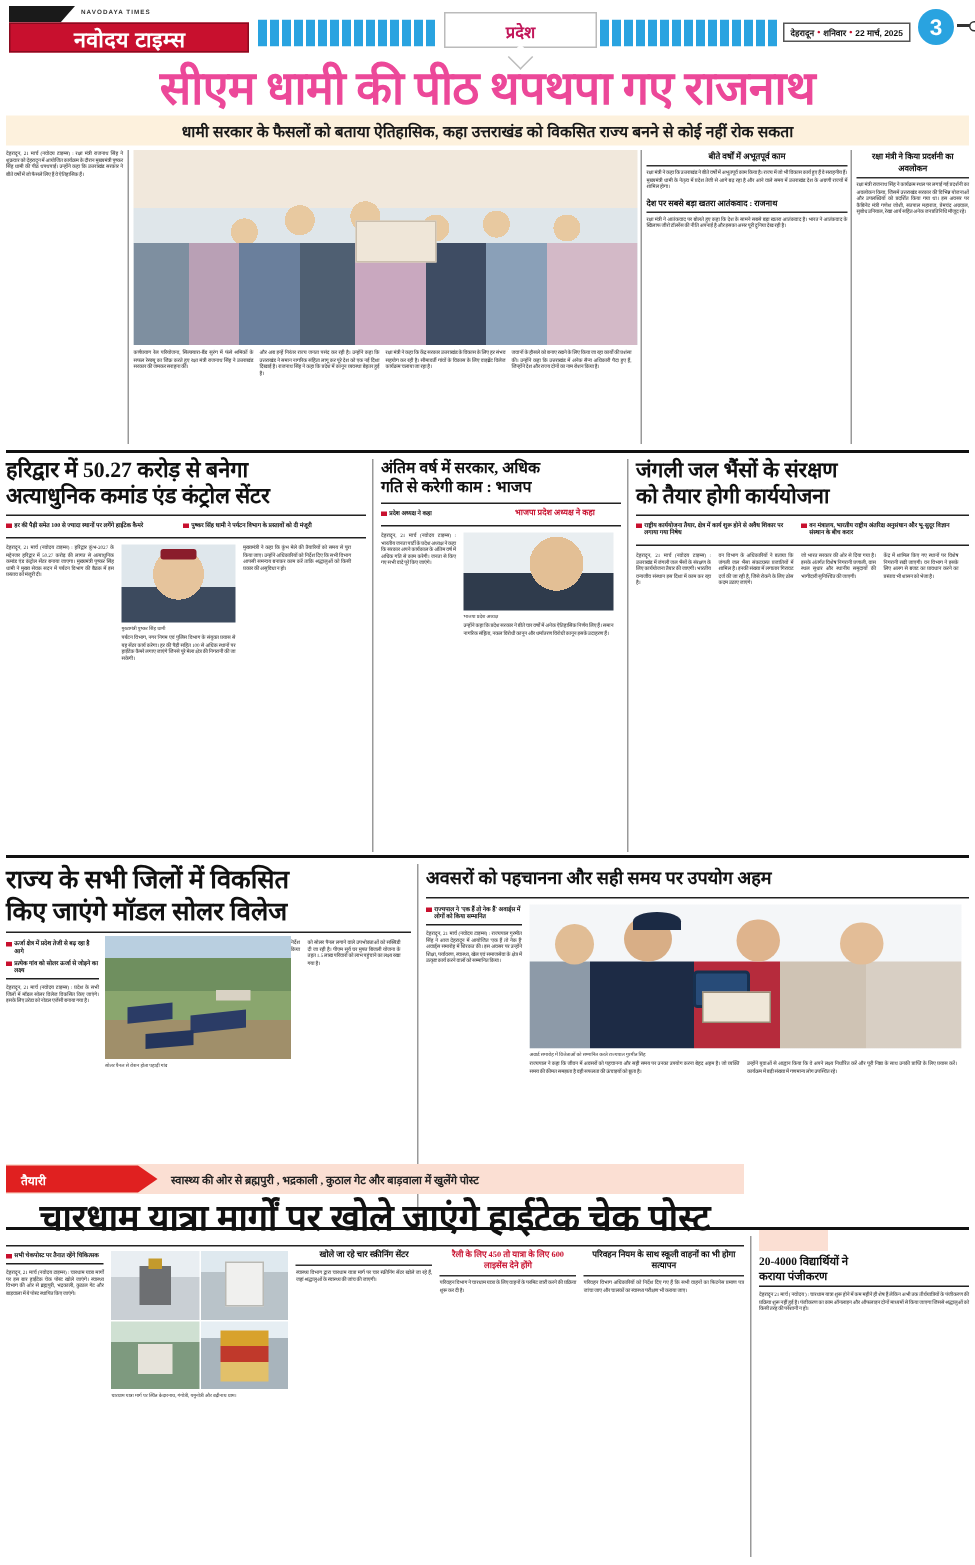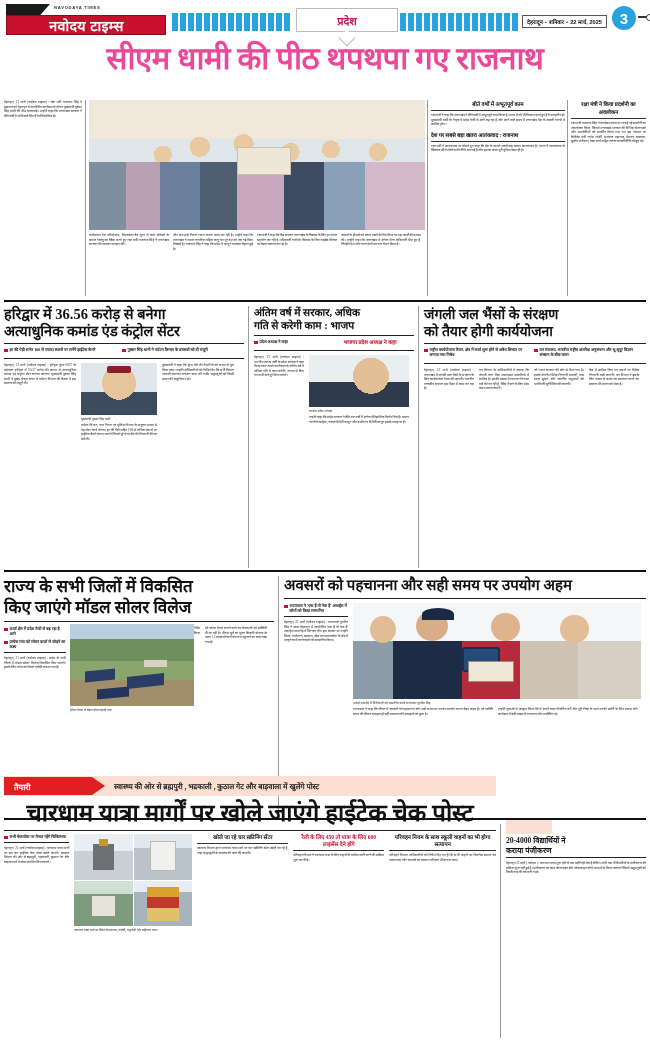--- a/index.html
+++ b/index.html
@@ -140,20 +140,23 @@
       <span>22 मार्च, 2025</span>
     </div>
 
     <div class="mh-pageno">3</div>
     <div class="mh-tail"></div>
   </div>
 
   <div class="hl-main">
     <h1>सीएम धामी की पीठ थपथपा गए राजनाथ</h1>
   </div>
+  <div class="hl-sub">
+    <span>धामी सरकार के फैसलों को बताया ऐतिहासिक, कहा उत्तराखंड को विकसित राज्य बनने से कोई नहीं रोक सकता</span>
+  </div>
 
   <div style="position:absolute;left:4px;top:100px;width:642px;height:200px;">
 
     <div style="position:absolute;left:0;top:0;width:78px;height:196px;">
       <div class="body-txt">देहरादून, 21 मार्च (नवोदय टाइम्स) : रक्षा मंत्री राजनाथ सिंह ने शुक्रवार को देहरादून में आयोजित कार्यक्रम के दौरान मुख्यमंत्री पुष्कर सिंह धामी की पीठ थपथपाई। उन्होंने कहा कि उत्तराखंड सरकार ने बीते वर्षों में जो फैसले लिए हैं वे ऐतिहासिक हैं।</div>
     </div>
     <div class="col-sep" style="left:81px;top:0;height:196px;"></div>
 
     <div class="photo" style="left:85px;top:0;width:336px;height:130px;
          background:
@@ -200,21 +203,21 @@
     <div style="position:absolute;left:567px;top:0;width:75px;height:196px;">
       <div style="font-size:5.4px;font-weight:800;color:#111;text-align:center;font-family:'Liberation Serif',serif;">रक्षा मंत्री ने किया प्रदर्शनी का अवलोकन</div>
       <div style="height:1px;background:#333;margin:2px 0;"></div>
       <div class="body-txt">रक्षा मंत्री राजनाथ सिंह ने कार्यक्रम स्थल पर लगाई गई प्रदर्शनी का अवलोकन किया, जिसमें उत्तराखंड सरकार की विभिन्न योजनाओं और उपलब्धियों को प्रदर्शित किया गया था। इस अवसर पर कैबिनेट मंत्री गणेश जोशी, सतपाल महाराज, प्रेमचंद अग्रवाल, सुबोध उनियाल, रेखा आर्य सहित अनेक जनप्रतिनिधि मौजूद रहे।</div>
     </div>
   </div>
 
   <div style="position:absolute;left:4px;top:300px;width:642px;height:2px;background:#111;"></div>
 
   <div style="position:absolute;left:4px;top:306px;width:240px;height:262px;">
-    <div class="sec-h" style="font-size:14.5px;line-height:17px;">हरिद्वार में 36.56 करोड़ से बनेगा</div>
+    <div class="sec-h" style="font-size:14.5px;line-height:17px;">हरिद्वार में 50.27 करोड़ से बनेगा</div>
     <div class="sec-h" style="font-size:14.5px;line-height:17px;">अत्याधुनिक कमांड एंड कंट्रोल सेंटर</div>
     <div style="height:1px;background:#222;margin:3px 0 3px;"></div>
     <div style="display:flex;gap:6px;">
       <div class="bullet" style="width:112px;">
           <i></i>
         <span>हर की पैड़ी समेत 100 से ज्यादा स्थानों पर लगेंगे हाईटेक कैमरे</span>
         </div>
       <div class="bullet" style="width:112px;">
           <i></i>
         <span>पुष्कर सिंह धामी ने पर्यटन विभाग के प्रस्तावों को दी मंजूरी</span>
@@ -335,21 +338,21 @@
       <div style="position:absolute;left:12%;top:56%;width:24%;height:13%;background:#2b3c66;transform:skewY(-6deg);"></div>
       <div style="position:absolute;left:46%;top:62%;width:30%;height:15%;background:#2b3c66;transform:skewY(-6deg);"></div>
       <div style="position:absolute;left:22%;top:78%;width:26%;height:12%;background:#24355c;transform:skewY(-5deg);"></div>
       <div style="position:absolute;left:60%;top:44%;width:18%;height:9%;background:#d9d2c4;"></div>
     </div>
     <div class="cap" style="position:absolute;left:66px;top:132px;width:124px;">सोलर पैनल से रोशन होता पहाड़ी गांव</div>
   </div>
   <div class="col-sep" style="left:278px;top:576px;height:240px;"></div>
 
   <div style="position:absolute;left:284px;top:576px;width:362px;height:240px;">
-    <div class="sec-h" style="font-size:15px;line-height:19px;white-space:nowrap;">अवसरों को पहचानना और सही समय पर उपयोग अहम</div>
+    <div class="sec-h" style="font-size:12px;line-height:19px;white-space:nowrap;">अवसरों को पहचानना और सही समय पर उपयोग अहम</div>
     <div style="height:1px;background:#222;margin:3px 0 4px;"></div>
     <div style="display:flex;gap:5px;">
       <div style="width:64px;">
         <div class="bullet">
             <i></i>
           <span>राज्यपाल ने 'एक हैं तो नेक हैं' अवार्ड्स में लोगों को किया सम्मानित</span>
           </div>
         <div style="height:1px;background:#222;margin:3px 0;"></div>
         <div class="body-txt">देहरादून, 21 मार्च (नवोदय टाइम्स) : राज्यपाल गुरमीत सिंह ने आज देहरादून में आयोजित 'एक हैं तो नेक हैं' अवार्ड्स समारोह में शिरकत की। इस अवसर पर उन्होंने शिक्षा, पर्यावरण, स्वास्थ्य, खेल एवं समाजसेवा के क्षेत्र में उत्कृष्ट कार्य करने वालों को सम्मानित किया।</div>
       </div>

